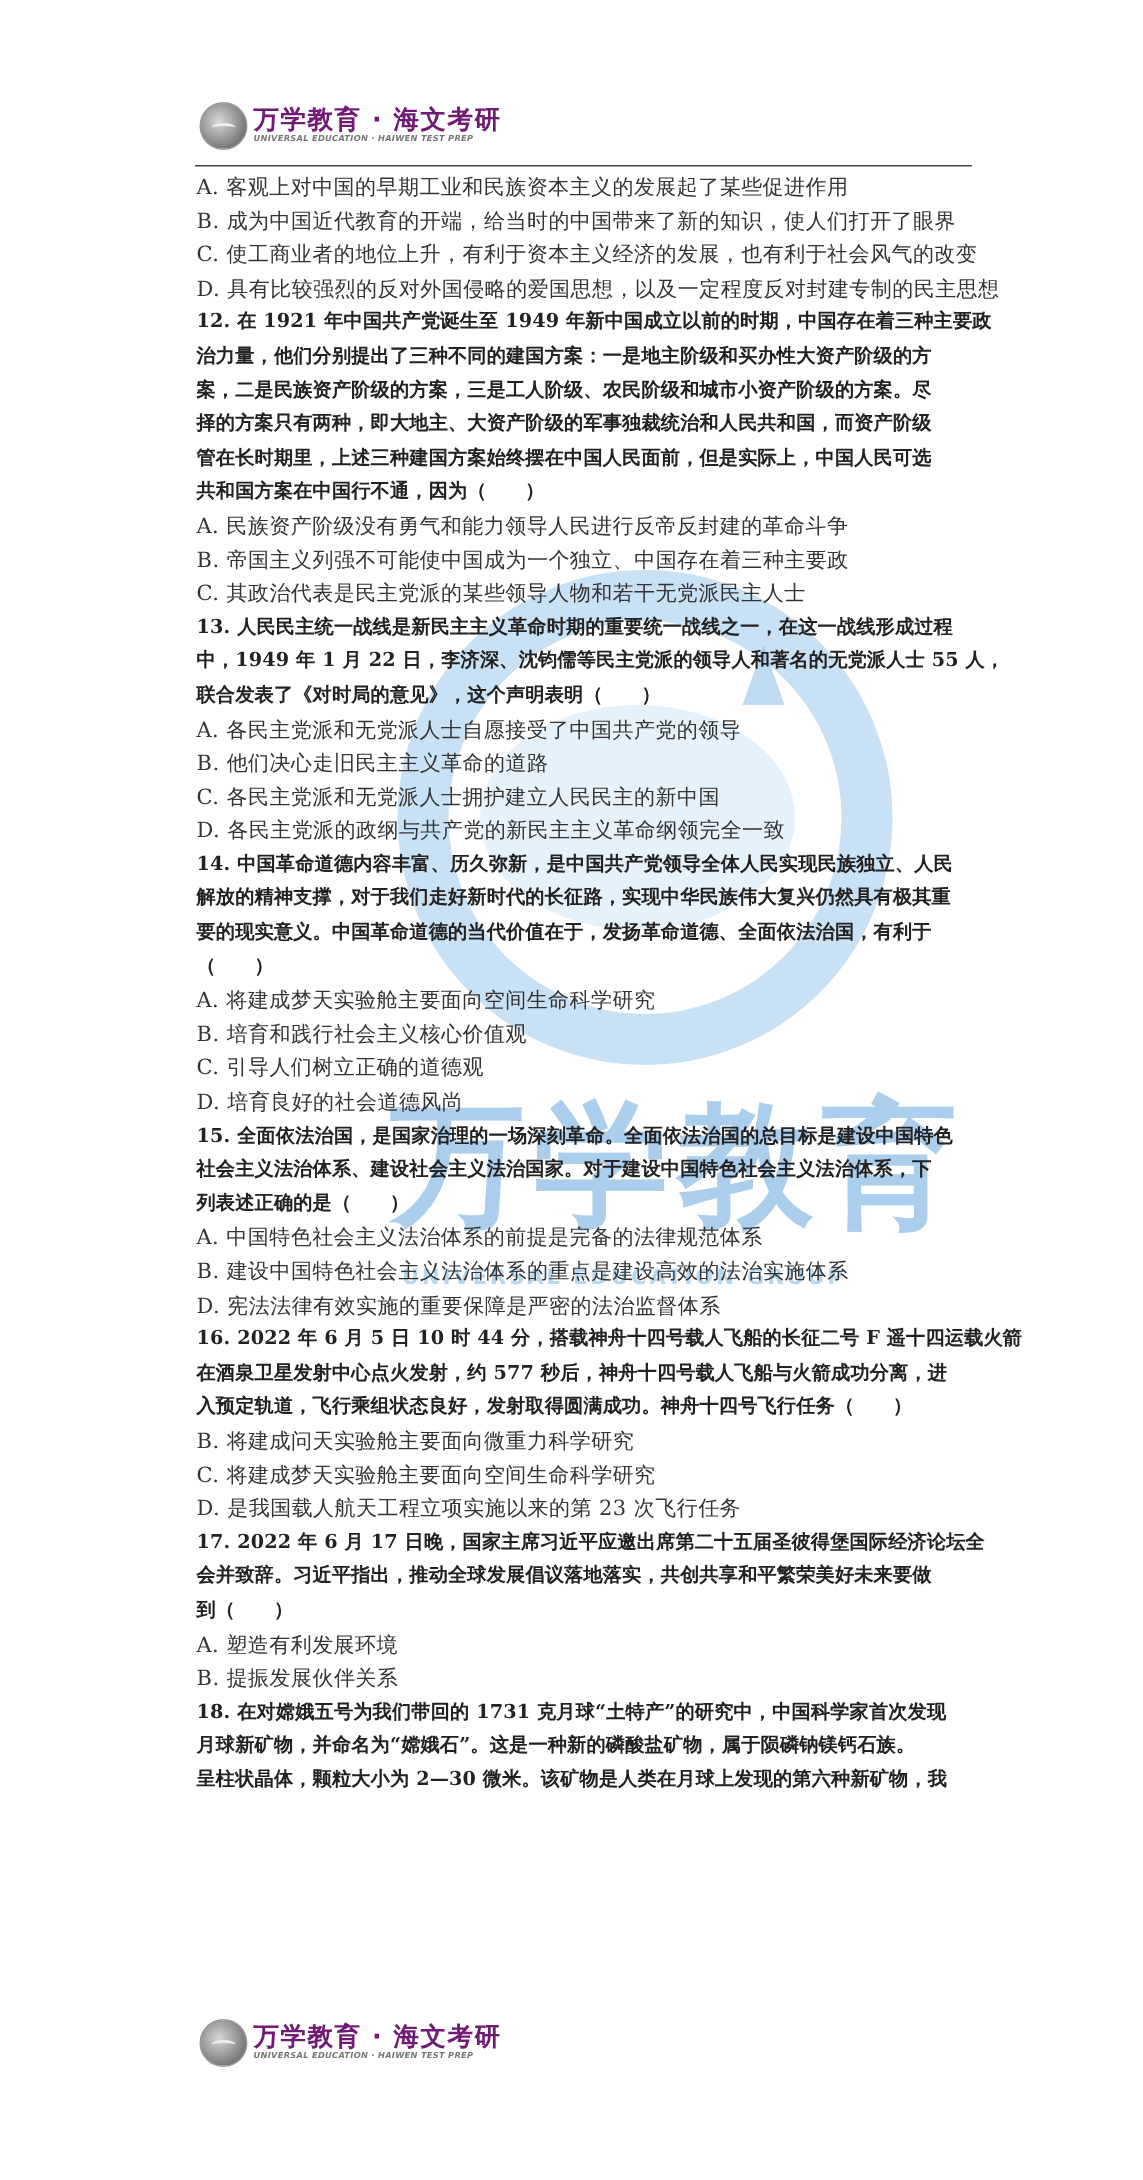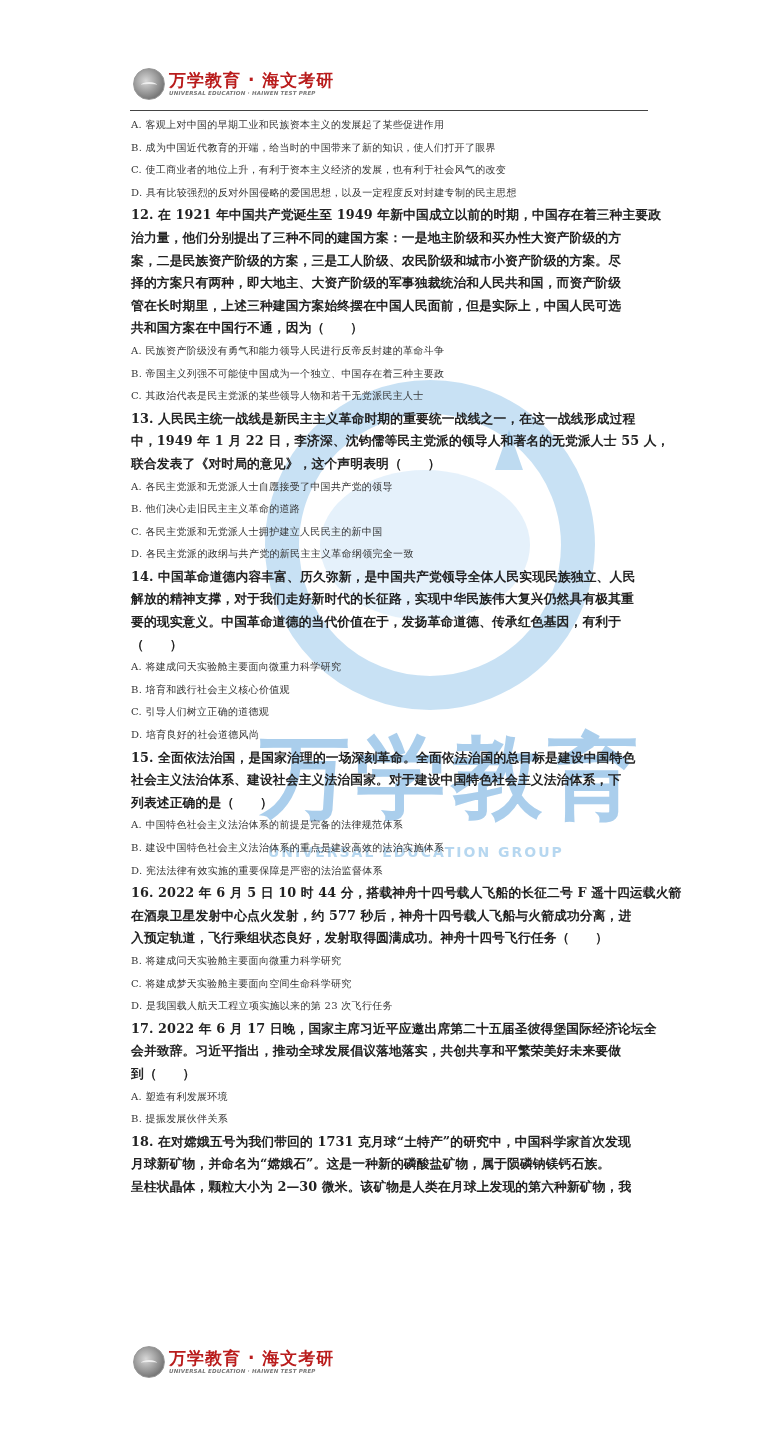--- a/index.html
+++ b/index.html
@@ -7,26 +7,26 @@
          font-family: "DejaVu Serif", "Liberation Serif", serif; color: #222; }
   .logo { position: absolute; display: flex; align-items: center; }
   .logo-top { left: 133px; top: 68px; }
   .logo-bottom { left: 133px; top: 1346px; }
   .logo-mark { width: 30px; height: 30px; border-radius: 50%;
     background: radial-gradient(circle at 40% 40%, #d8d8d8, #7a7a7a 70%, #555);
     border: 1px solid #999; margin-right: 4px; position: relative; }
   .logo-mark::after { content: ""; position: absolute; left: 7px; top: 13px; width: 16px; height: 4px;
     border-top: 2px solid #eee; border-radius: 50%; }
   .logo-text { display: flex; flex-direction: column; line-height: 1; }
-  .logo-cn { font-family: "DejaVu Sans", sans-serif; font-weight: bold; font-size: 17px; color: #b91c1c; letter-spacing: 1px; }
+  .logo-cn { font-family: "DejaVu Sans", sans-serif; font-weight: bold; font-size: 17px; color: #701a75; letter-spacing: 1px; }
   .logo-en { font-family: "DejaVu Sans", sans-serif; font-weight: bold; font-style: italic; font-size: 5.5px; color: #777; margin-top: 2px; letter-spacing: 0.2px; }
   .header-rule { position: absolute; left: 130px; top: 110px; width: 518px; height: 1px; background: #444; }
 
   .content { position: absolute; left: 131px; top: 114px; width: 520px; }
-  .line { font-size: 10px; line-height: 22.6px; height: 22.6px; white-space: nowrap; overflow: visible; }
+  .line { font-size: 14px; line-height: 22.6px; height: 22.6px; white-space: nowrap; overflow: visible; }
   .q { font-weight: bold; font-size: 12.8px; letter-spacing: 0.1px; }
   .opt { color: #333; letter-spacing: 0.3px; }
 
   .wm { position: absolute; pointer-events: none; }
   .wm-circle { left: 265px; top: 380px; width: 330px; height: 330px; border-radius: 50%;
     border: 34px solid rgba(110,175,225,0.38); box-sizing: border-box; }
   .wm-swirl { left: 320px; top: 470px; width: 210px; height: 150px; border-radius: 50%;
     background: rgba(150,200,240,0.25); }
   .wm-star { left: 495px; top: 430px; width: 0; height: 0; border-left: 14px solid transparent;
     border-right: 14px solid transparent; border-bottom: 40px solid rgba(110,175,225,0.45); }
@@ -79,23 +79,23 @@
     <div class="line q">联合发表了《对时局的意见》，这个声明表明（　　）</div>
     <div class="line opt">A. 各民主党派和无党派人士自愿接受了中国共产党的领导</div>
     <div class="line opt">B. 他们决心走旧民主主义革命的道路</div>
     <div class="line opt">C. 各民主党派和无党派人士拥护建立人民民主的新中国</div>
     <div class="line opt">D. 各民主党派的政纲与共产党的新民主主义革命纲领完全一致</div>
   </div>
 
   <div>
     <div class="line q">14. 中国革命道德内容丰富、历久弥新，是中国共产党领导全体人民实现民族独立、人民</div>
     <div class="line q">解放的精神支撑，对于我们走好新时代的长征路，实现中华民族伟大复兴仍然具有极其重</div>
-    <div class="line q">要的现实意义。中国革命道德的当代价值在于，发扬革命道德、传承红色基因，有利于</div>
+    <div class="line q">要的现实意义。中国革命道德的当代价值在于，发扬革命道德、全面依法治国，有利于</div>
     <div class="line q">（　　）</div>
-    <div class="line opt">A. 将建成问天实验舱主要面向微重力科学研究</div>
+    <div class="line opt">A. 将建成梦天实验舱主要面向空间生命科学研究</div>
     <div class="line opt">B. 培育和践行社会主义核心价值观</div>
     <div class="line opt">C. 引导人们树立正确的道德观</div>
     <div class="line opt">D. 培育良好的社会道德风尚</div>
   </div>
 
   <div>
     <div class="line q">15. 全面依法治国，是国家治理的一场深刻革命。全面依法治国的总目标是建设中国特色</div>
     <div class="line q">社会主义法治体系、建设社会主义法治国家。对于建设中国特色社会主义法治体系，下</div>
     <div class="line q">列表述正确的是（　　）</div>
     <div class="line opt">A. 中国特色社会主义法治体系的前提是完备的法律规范体系</div>

